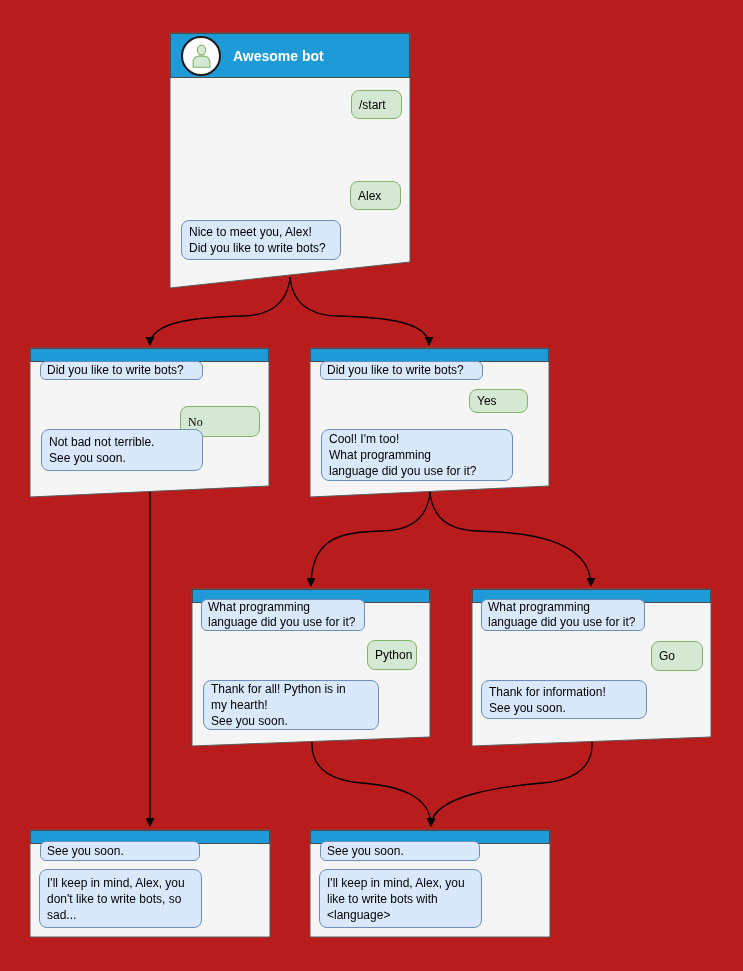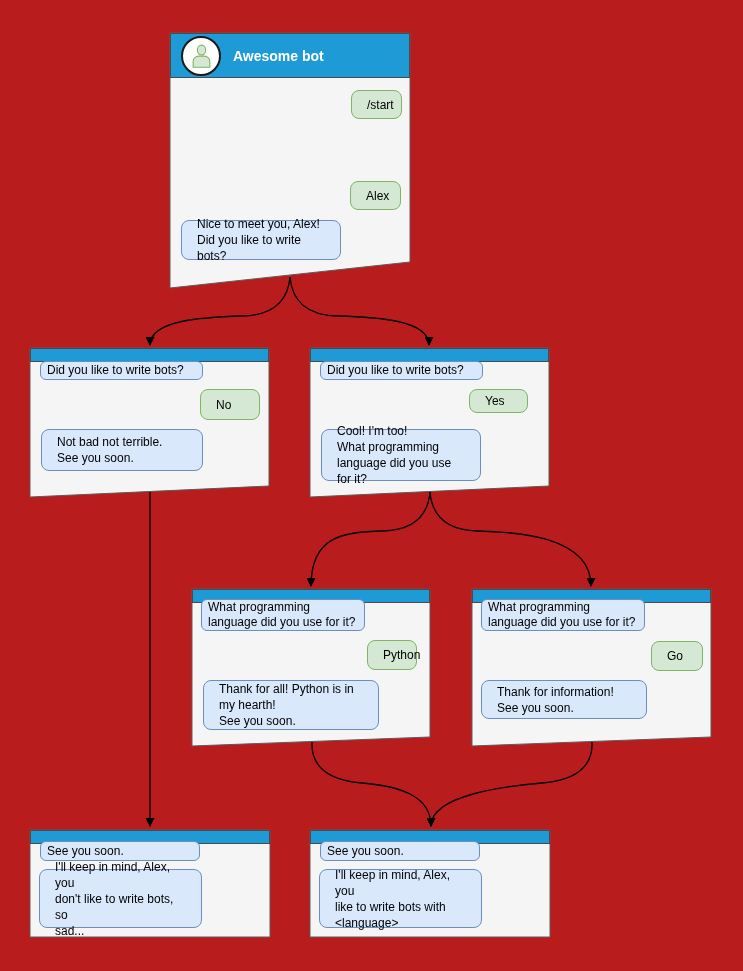--- a/index.html
+++ b/index.html
@@ -25,21 +25,21 @@
     display:flex; align-items:center; justify-content:center; z-index:2;
   }
   .win-title {
     position:absolute; left:63px; top:0; height:45px; display:flex; align-items:center;
     color:var(--title-text,#fff); font-weight:bold; font-size:14px; z-index:2;
   }
 
   .bubble {
     position:absolute; box-sizing:border-box; border-radius:8px;
     font-size:12px; line-height:16px; color:#000; white-space:pre-line;
-    display:flex; align-items:center; padding:0 15px; z-index:3;
+    display:flex; align-items:center; padding:0 7px; z-index:3;
   }
   .bubble.bot  { background:var(--bot-bubble-bg,#dae8fc); border:1px solid var(--bot-bubble-border,#6c8ebf); }
   .bubble.user { background:var(--user-bubble-bg,#d5e8d4); border:1px solid var(--user-bubble-border,#82b366); }
   .bubble.quote { line-height:15px; border-radius:6px; padding:0 6px; }
 </style>
 </head>
 <body>
 
 <div class="canvas">
 
@@ -78,30 +78,30 @@
     <div class="win-title">Awesome bot</div>
     <div class="bubble user" style="right:8px; top:57px; width:51px; height:29px;">/start</div>
     <div class="bubble user" style="right:9px; top:148px; width:51px; height:29px;">Alex</div>
     <div class="bubble bot" style="left:11px; top:187px; width:160px; height:40px;">Nice to meet you, Alex!
 Did you like to write bots?</div>
   </div>
 
   <div class="win" style="left:30px; top:348px; width:239px; height:150px;">
     <div class="win-header small"></div>
     <div class="bubble bot quote" style="left:10px; top:13px; width:163px; height:19px;">Did you like to write bots?</div>
-    <div class="bubble user" style="right:9px; top:41px; width:60px; height:31px;">No</div>
+    <div class="bubble user" style="right:9px; top:58px; width:80px; height:31px;font-family:Liberation Serif, serif;">No</div>
     <div class="bubble bot" style="left:11px; top:81px; width:162px; height:42px;">Not bad not terrible.
 See you soon.</div>
   </div>
 
   <div class="win" style="left:310px; top:348px; width:239px; height:150px;">
     <div class="win-header small"></div>
     <div class="bubble bot quote" style="left:10px; top:13px; width:163px; height:19px;">Did you like to write bots?</div>
     <div class="bubble user" style="right:21px; top:41px; width:59px; height:24px;">Yes</div>
-    <div class="bubble bot" style="left:11px; top:81px; width:160px; height:52px;">Cool! I'm too!
+    <div class="bubble bot" style="left:11px; top:81px; width:192px; height:52px;">Cool! I'm too!
 What programming
 language did you use for it?</div>
   </div>
 
   <div class="win" style="left:192px; top:589px; width:238px; height:158px;">
     <div class="win-header small"></div>
     <div class="bubble bot quote" style="left:9px; top:10px; width:164px; height:32px;">What programming
 language did you use for it?</div>
     <div class="bubble user" style="right:13px; top:51px; width:50px; height:30px;">Python</div>
     <div class="bubble bot" style="left:11px; top:91px; width:176px; height:50px;">Thank for all! Python is in

